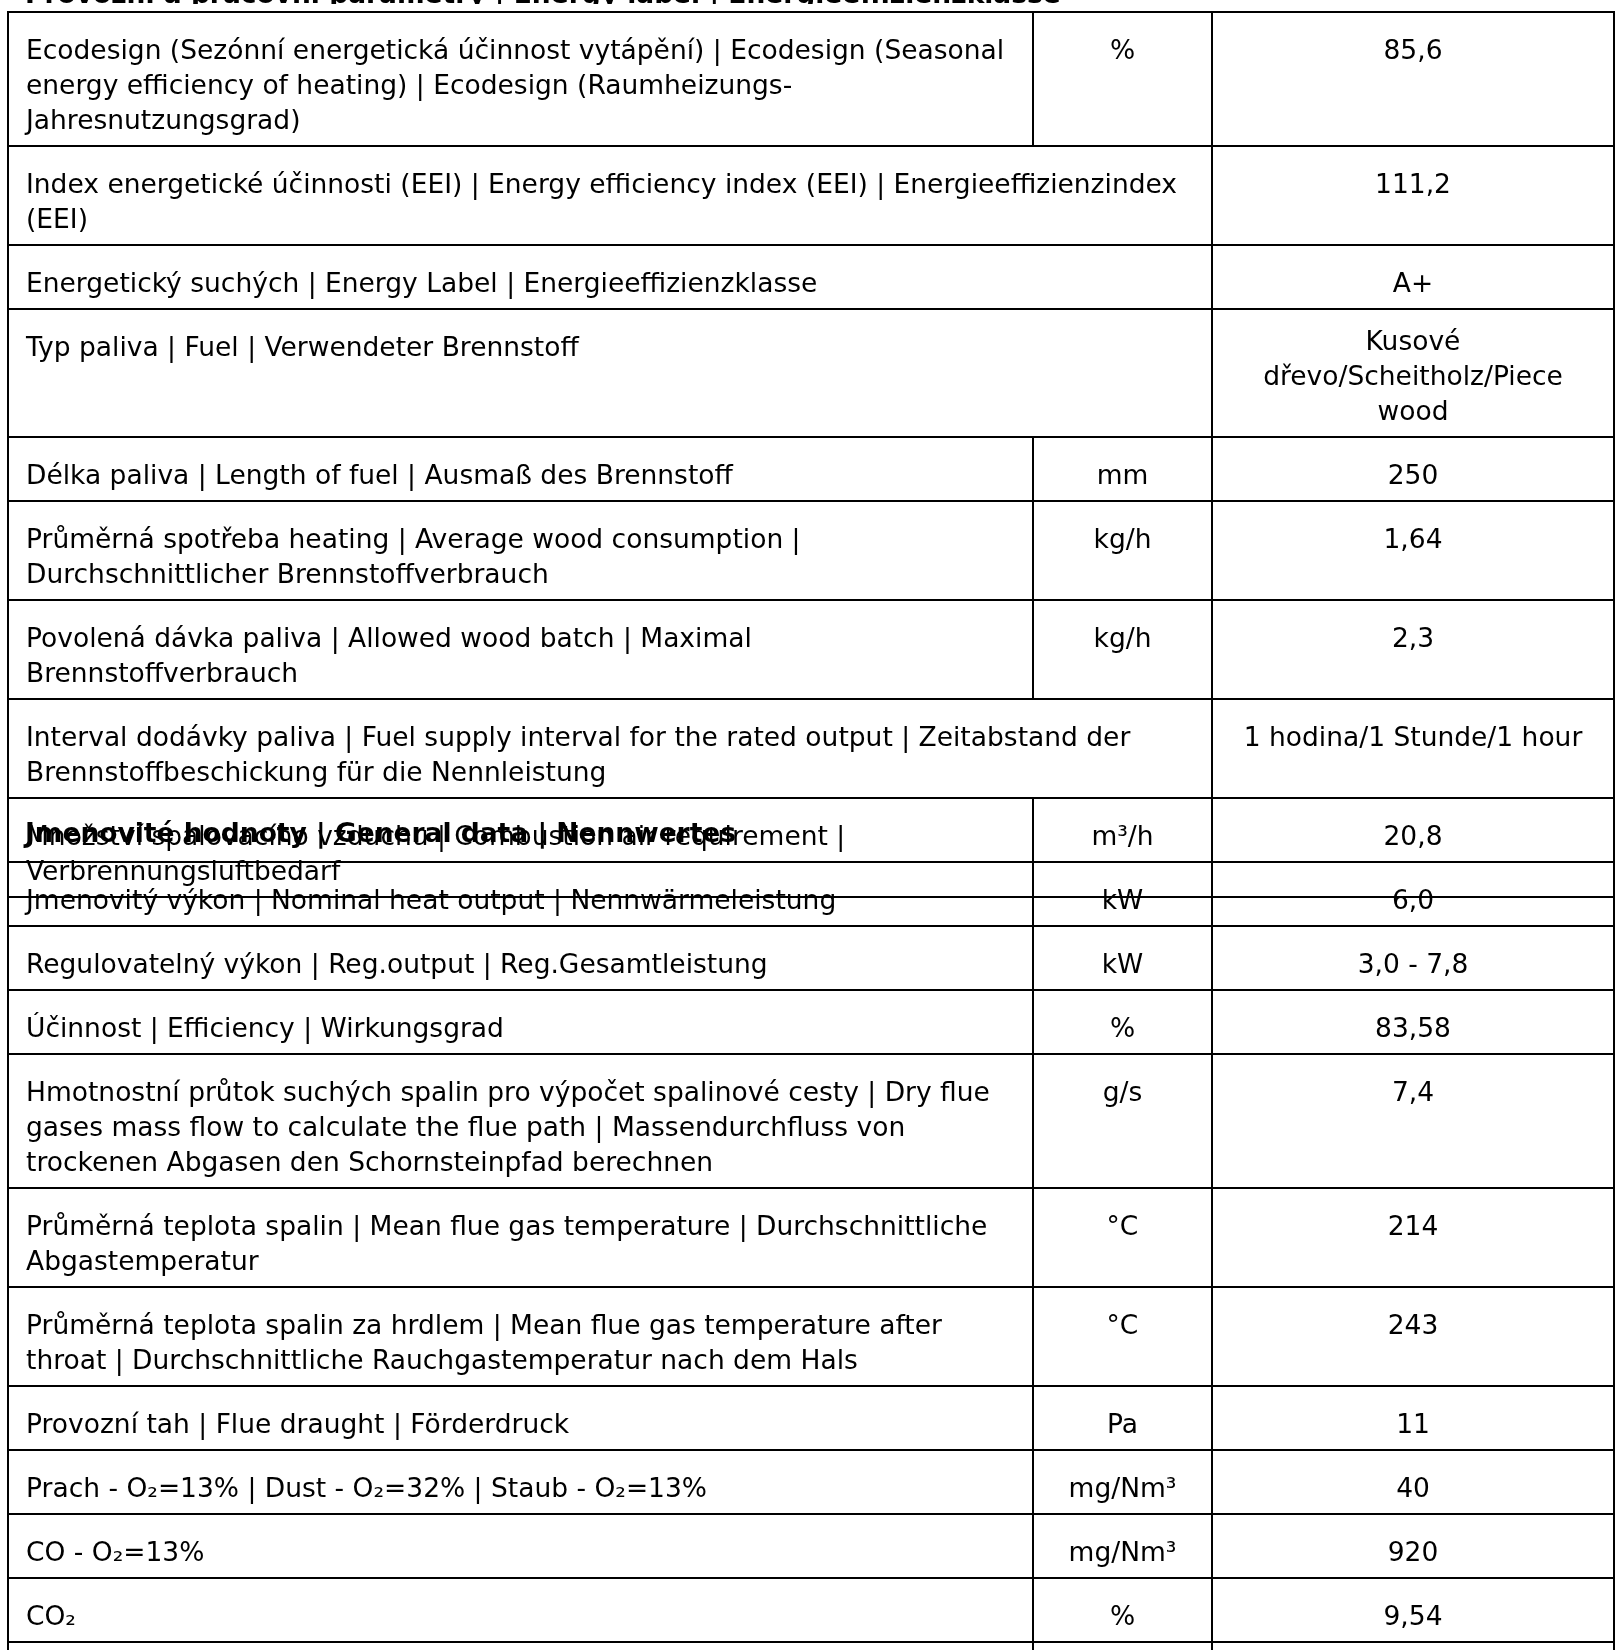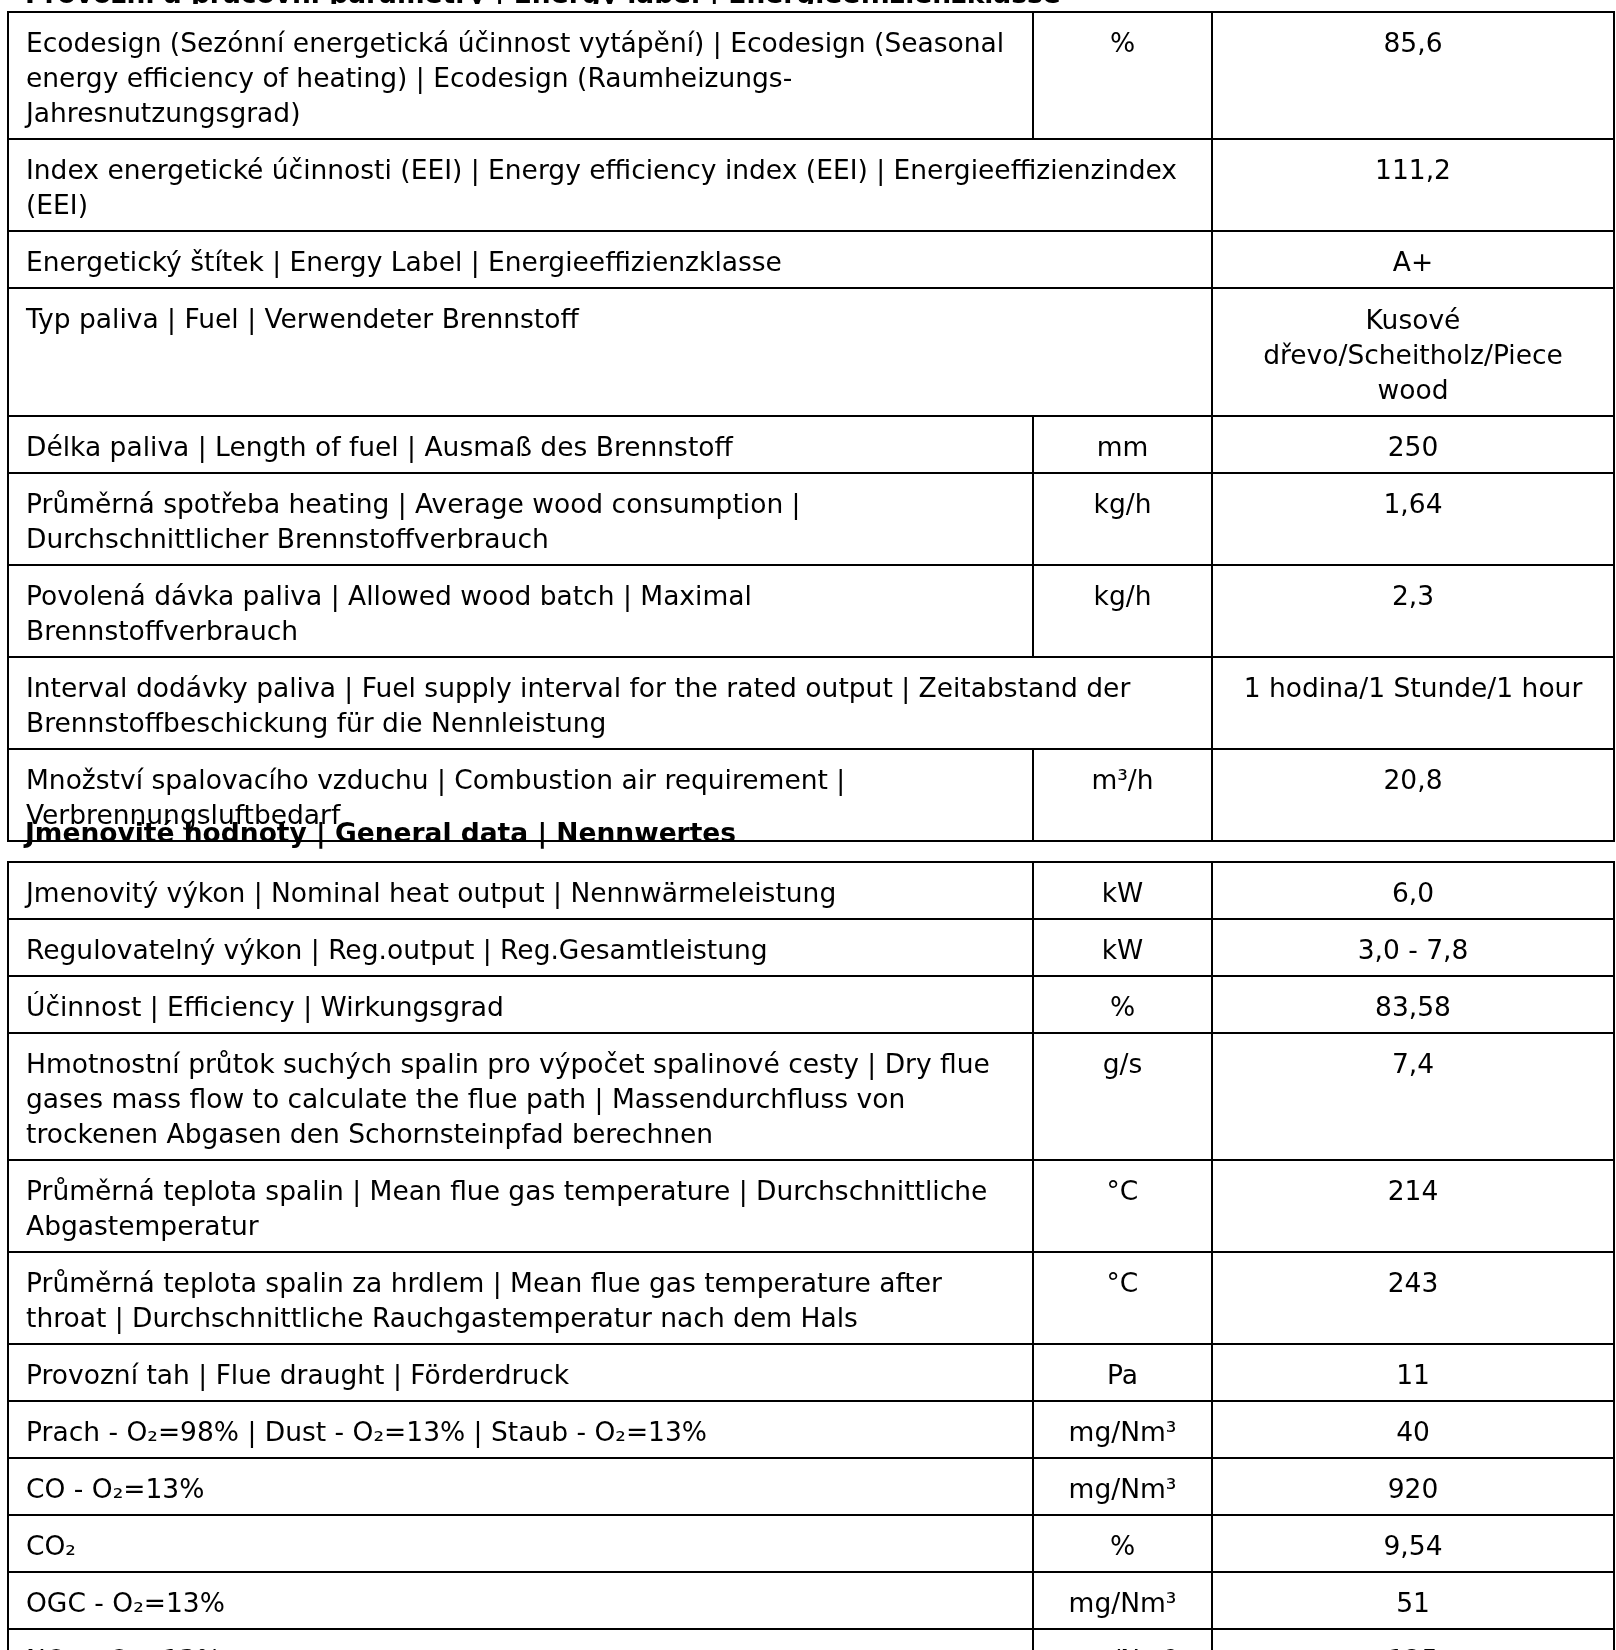--- a/index.html
+++ b/index.html
@@ -1,21 +1,21 @@
 <!DOCTYPE html>
 <html><head>
 <meta charset="utf-8">
 <style>
   html, body { margin:0; padding:0; background:#fff; }
   body { width:1616px; height:1650px; position:relative; overflow:hidden;
          font-family:"DejaVu Sans", sans-serif; font-size:26.5px; color:#000; line-height:35px; }
   .clip-top { position:absolute; left:0; top:-24px; width:1616px; height:28px; overflow:hidden; }
   .clip-top div { position:absolute; left:25px; top:0; font-weight:bold; white-space:nowrap; }
   table { position:absolute; left:7px; width:1606px; border-collapse:collapse; table-layout:fixed; }
-  td { border:2.5px solid #000; vertical-align:top; padding:12px 16px 8px 17px; }
+  td { border:2.5px solid #000; vertical-align:top; padding:19px 16px 8px 17px; }
   td.u, td.v { text-align:center; padding-left:6px; padding-right:6px; }
   col.c1 { width:1025px; } col.c2 { width:179px; } col.c3 { width:402px; }
   #t1 { top:11px; }
   #t2 { top:861px; }
   .heading { position:absolute; left:25px; top:815px; font-weight:bold; white-space:nowrap; }
 </style>
 </head>
 <body>
 
 <div class="clip-top">
@@ -32,21 +32,21 @@
       <tr>
         <td class="l">Ecodesign (Sezónní energetická účinnost vytápění) | Ecodesign (Seasonal energy efficiency of heating) | Ecodesign (Raumheizungs-Jahresnutzungsgrad)</td>
         <td class="u">%</td>
         <td class="v">85,6</td>
       </tr>
       <tr>
         <td class="l" colspan="2">Index energetické účinnosti (EEI) | Energy efficiency index (EEI) | Energieeffizienzindex (EEI)</td>
         <td class="v">111,2</td>
       </tr>
       <tr>
-        <td class="l" colspan="2">Energetický štítek | Energy Label | Energieeffizienzklasse</td>
+        <td class="l" colspan="2">Energetický suchých | Energy Label | Energieeffizienzklasse</td>
         <td class="v">A+</td>
       </tr>
       <tr>
         <td class="l" colspan="2">Typ paliva | Fuel | Verwendeter Brennstoff</td>
         <td class="v" style="padding: 13px 40px 8px; margin-left: 39px;">Kusové dřevo/Scheitholz/Piece wood</td>
       </tr>
       <tr>
         <td class="l">Délka paliva | Length of fuel | Ausmaß des Brennstoff</td>
         <td class="u">mm</td>
         <td class="v">250</td>
@@ -111,21 +111,21 @@
         <td class="l">Průměrná teplota spalin za hrdlem | Mean flue gas temperature after throat | Durchschnittliche Rauchgastemperatur nach dem Hals</td>
         <td class="u">°C</td>
         <td class="v">243</td>
       </tr>
       <tr>
         <td class="l">Provozní tah | Flue draught | Förderdruck</td>
         <td class="u">Pa</td>
         <td class="v">11</td>
       </tr>
       <tr>
-        <td class="l">Prach - O₂=98% | Dust - O₂=13% | Staub - O₂=13%</td>
+        <td class="l">Prach - O₂=13% | Dust - O₂=32% | Staub - O₂=13%</td>
         <td class="u">mg/Nm³</td>
         <td class="v">40</td>
       </tr>
       <tr>
         <td class="l">CO - O₂=13%</td>
         <td class="u">mg/Nm³</td>
         <td class="v">920</td>
       </tr>
       <tr>
         <td class="l">CO₂</td>

